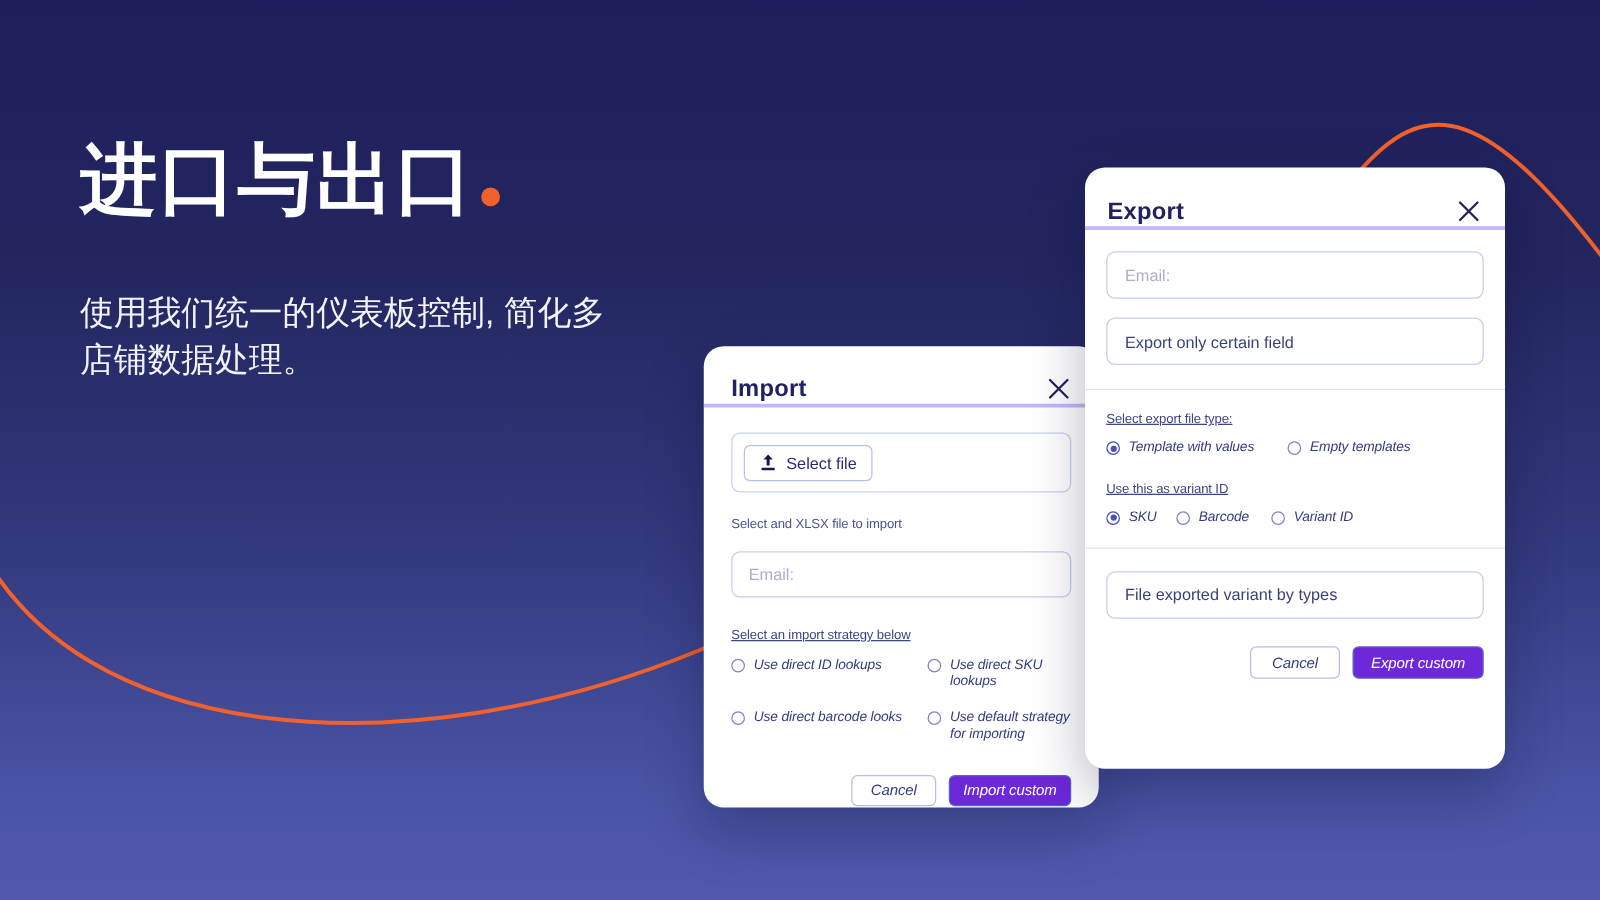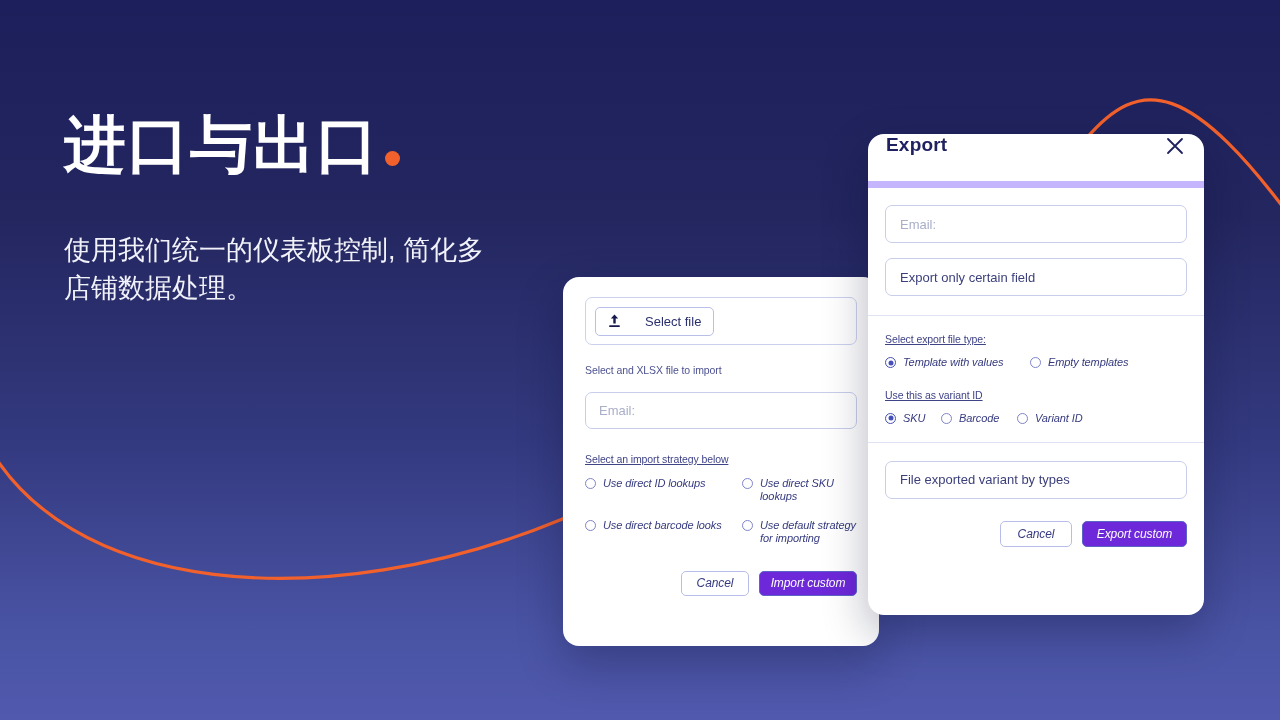--- a/index.html
+++ b/index.html
@@ -66,23 +66,23 @@
   
   .modal {
     position: absolute;
     background: #ffffff;
     border-radius: 16px;
     box-shadow: 0 18px 45px rgba(10, 12, 45, 0.30);
     overflow: hidden;
   }
   .modal-header {
     display: flex;
-    align-items: flex-start;
+    align-items: flex-end;
     justify-content: space-between;
-    border-bottom: 7px solid #c4b5fd;
+    border-bottom: 3px solid #c4b5fd;
   }
   .modal-title {
     font-size: 19px;
     font-weight: bold;
     color: #1f2160;
     letter-spacing: .2px;
   }
   .close-icon {
     width: 24px;
     height: 24px;
@@ -118,21 +118,21 @@
     font-size: 10.5px;
     color: #3f4486;
     letter-spacing: -0.1px;
     text-decoration: underline;
   }
 
   
   .select-file-btn {
     display: inline-flex;
     align-items: center;
-    gap: 24px;
+    gap: 8px;
     border: 1px solid #b9bfe8;
     border-radius: 5px;
     background: #fff;
     padding: 6px 12px;
     cursor: pointer;
   }
   .select-file-btn .label {
     font-size: 13px;
     color: #2a2f6c;
   }
@@ -301,20 +301,28 @@
   <svg id="arc-layer" viewBox="0 0 1280 720" width="1280" height="720" fill="none">
     <path d="M -20 430 C 60 600, 330 615, 560 520 C 800 420, 1010 230, 1085 140 C 1140 75, 1190 78, 1300 230" stroke="#f2612c" stroke-width="3.2" fill="none" stroke-linecap="round"></path>
   </svg>
 
   <div id="hero">
     <h1 id="hero-title"><span>进口与出口</span><span class="dot"></span></h1>
     <p id="hero-sub">使用我们统一的仪表板控制, 简化多店铺数据处理。</p>
   </div>
 
   <div id="import-modal" class="modal">
+    <div class="modal-header">
+      <div class="modal-title">Import</div>
+      <div class="close-icon">
+        <svg viewBox="0 0 24 24" width="24" height="24" fill="none" stroke="currentColor" stroke-width="1.8" stroke-linecap="round">
+          <path d="M5 5 L19 19 M19 5 L5 19"></path>
+        </svg>
+      </div>
+    </div>
 
     <div class="modal-body">
       <div class="dropzone">
         <div class="select-file-btn">
           <span class="upload-icon">
             <svg viewBox="0 0 13 14" width="13" height="14" fill="currentColor">
               <path d="M6.5 0.6 L10.2 4.6 L7.7 4.6 L7.7 9.4 L5.3 9.4 L5.3 4.6 L2.8 4.6 Z"></path>
               <rect x="1.2" y="11.2" width="10.6" height="1.9" rx="0.6"></rect>
             </svg>
           </span>

